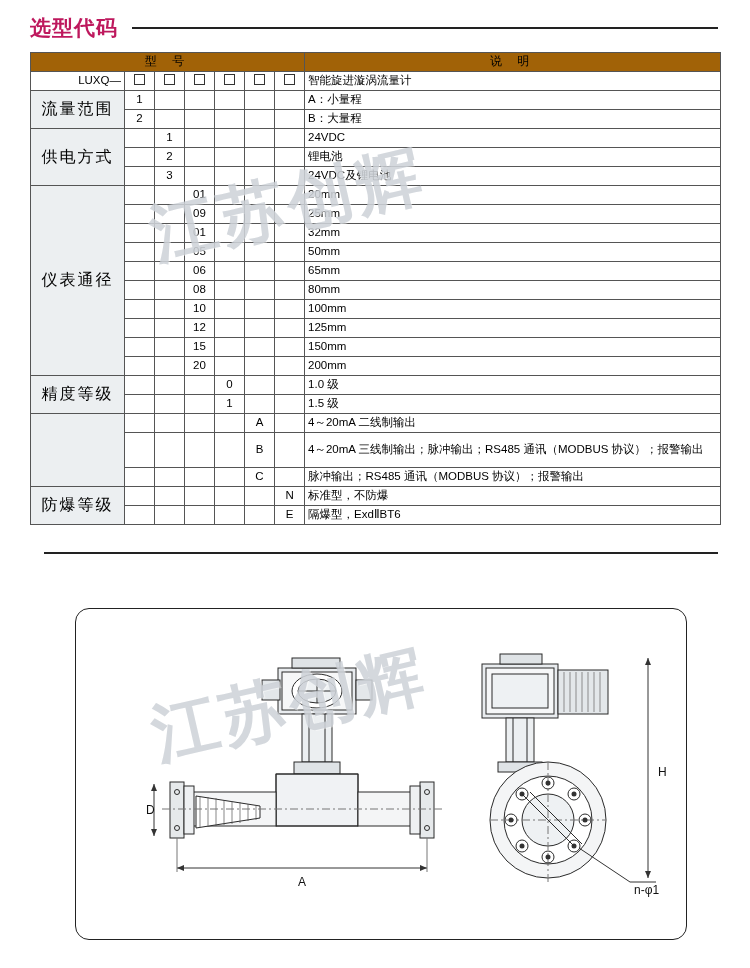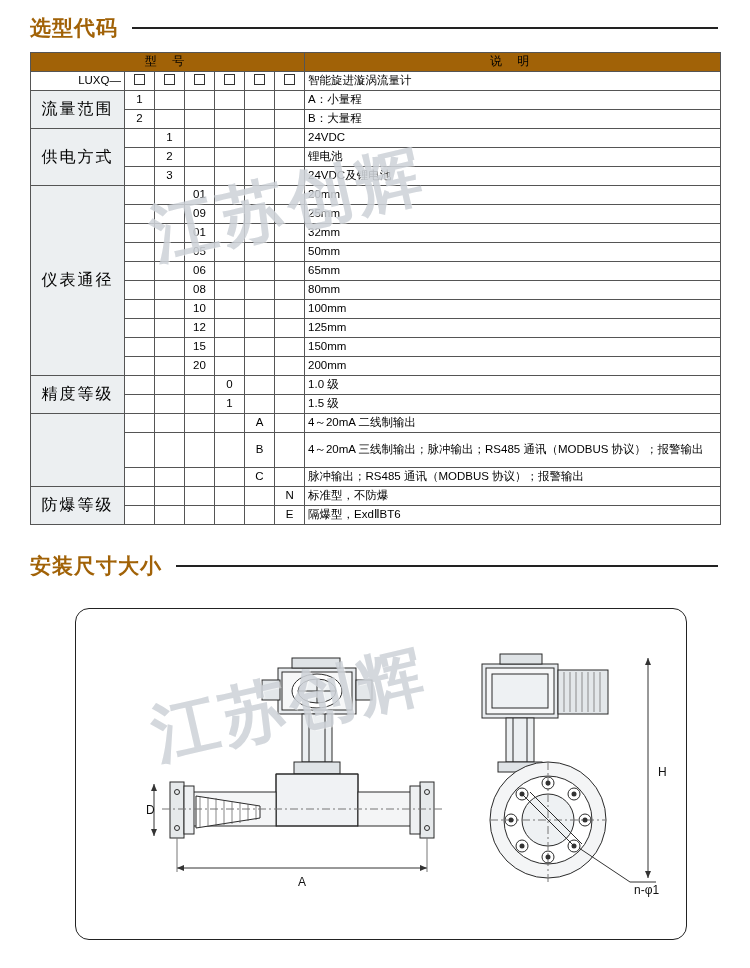--- a/index.html
+++ b/index.html
@@ -11,21 +11,21 @@
     position:relative;
     overflow:hidden;
   }
   .section-head{
     display:flex;align-items:center;
     margin:0 0 0 0;
     padding:0;
   }
   .section-head .title{
     font-size:21px;font-weight:bold;letter-spacing:1px;
-    color:#a16207;white-space:nowrap;
+    color:#be185d;white-space:nowrap;
   }
   .section-head .rule{
     flex:1;height:2px;background:#222;margin-left:14px;margin-right:2px;
   }
   #head1{position:absolute;left:30px;top:14px;width:690px;}
   #head2{position:absolute;left:30px;top:552px;width:690px;}
 
   
   .tbl-wrap{position:absolute;left:30px;top:52px;width:690px;}
   table.code{
@@ -316,21 +316,20 @@
           <td></td>
           <td></td>
       <td class="ctr">E</td>
       <td class="desc">隔爆型，ExdⅡBT6</td>
     </tr>
   </tbody>
 </table>
 </div>
 
 <div class="section-head" id="head2">
-  <span class="title">安装尺寸大小</span>
   <span class="rule"></span>
 </div>
 
 <div class="draw-wrap">
   <div class="draw-frame"></div>
   <svg class="dwg-svg" width="690" height="350" viewBox="0 0 690 350">
     <g stroke="#2a2a2a" fill="none" stroke-width="1">
 
       <rect x="248" y="72" width="78" height="46" fill="#e9ecef"></rect>
       <rect x="252" y="76" width="70" height="38" fill="#f6f7f8"></rect>

